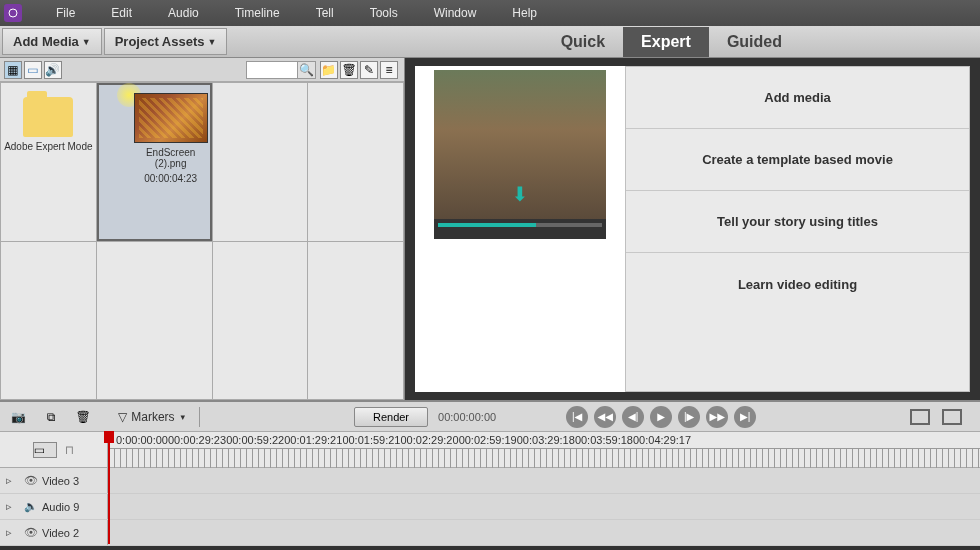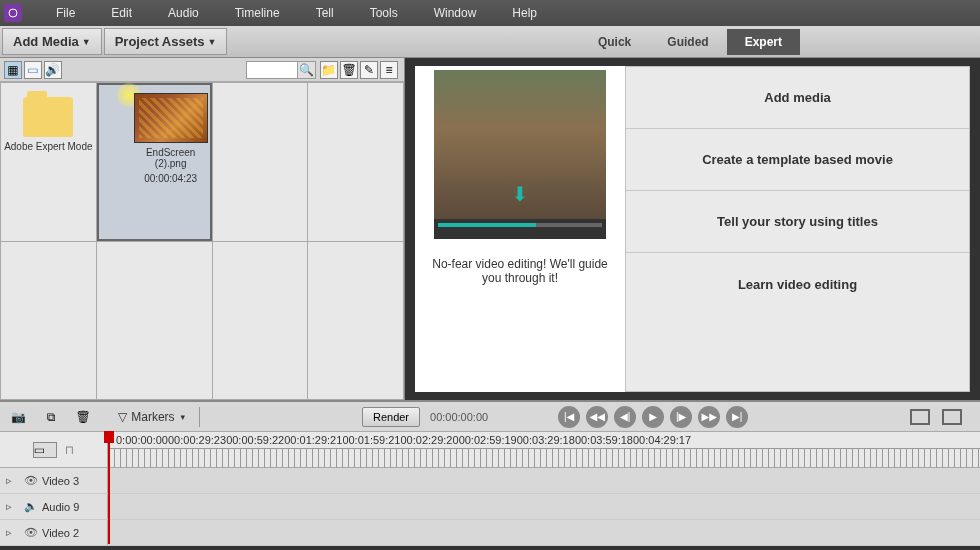--- a/index.html
+++ b/index.html
@@ -7,21 +7,21 @@
 
 .menubar { height: 26px; background: linear-gradient(#5a5a5a, #4a4a4a); display: flex; align-items: center; padding: 0 4px; gap: 16px; }
 .logo { width: 18px; height: 18px; background: #7a3aa3; border-radius: 3px; display: flex; align-items: center; justify-content: center; margin-right: 8px; }
 .logo svg { width: 12px; height: 12px; }
 .menubar-item { color: #e8e8e8; padding: 0 10px; cursor: pointer; font-size: 12px; }
 
 .toolbar { height: 32px; background: linear-gradient(#d8d8d8, #c0c0c0); display: flex; align-items: center; border-bottom: 1px solid #888; }
 .tool-btn { background: linear-gradient(#e8e8e8, #d0d0d0); border: 1px solid #999; padding: 5px 10px; margin-left: 2px; cursor: pointer; font-size: 13px; font-weight: 600; color: #333; display: flex; align-items: center; }
 .tool-btn .caret { margin-left: 3px; font-size: 9px; }
 .mode-tabs { margin-left: auto; display: flex; margin-right: 180px; }
-.mode-tab { padding: 6px 18px; cursor: pointer; font-weight: 700; color: #444; font-size: 12px; }
+.mode-tab { padding: 6px 18px; cursor: pointer; font-weight: 700; color: #444; font-size: 16px; }
 .mode-tab.active { background: #555; color: #fff; }
 
 .main-area { display: flex; height: 342px; }
 .assets-panel { width: 405px; background: #e8e8e8; display: flex; flex-direction: column; border-right: 1px solid #888; }
 .assets-toolbar { height: 24px; background: #d5d5d5; display: flex; align-items: center; padding: 0 4px; border-bottom: 1px solid #aaa; }
 .filter-icon { width: 18px; height: 18px; border: 1px solid #888; background: #f4f4f4; margin-right: 2px; display: flex; align-items: center; justify-content: center; cursor: pointer; }
 .search-box { margin-left: auto; display: flex; align-items: center; }
 .search-input { width: 52px; height: 18px; border: 1px solid #999; padding: 0 3px; font-size: 11px; background: #fff; }
 .search-icon { width: 18px; height: 18px; background: #e0e0e0; border: 1px solid #999; border-left: none; display: flex; align-items: center; justify-content: center; }
 .assets-grid { flex: 1; display: grid; grid-template-columns: repeat(4, 1fr); grid-template-rows: repeat(2, 1fr); gap: 1px; background: #aaa; padding: 1px; overflow: hidden; }
@@ -41,21 +41,21 @@
 .preview-scrub::before { content: ''; position: absolute; top: 4px; left: 4px; right: 4px; height: 4px; background: linear-gradient(90deg, #1fb8a8 0%, #1fb8a8 60%, #666 60%); }
 .preview-arrow { position: absolute; left: 50%; bottom: 14px; transform: translateX(-50%); color: #1fb8a8; font-size: 20px; }
 .preview-text { font-size: 12px; color: #333; text-align: center; padding: 18px 14px 0; }
 .actions-col { flex: 1; background: #eaeaea; border: 1px solid #c0c0c0; }
 .action-row { height: 62px; display: flex; align-items: center; justify-content: center; border-bottom: 1px solid #c8c8c8; font-weight: 700; font-size: 13px; color: #333; cursor: pointer; }
 
 .timeline-panel { background: #e8e8e8; }
 .tl-toolbar { height: 32px; background: #d8d8d8; display: flex; align-items: center; padding: 0 8px; border-top: 2px solid #888; border-bottom: 1px solid #aaa; }
 .tl-icon { width: 22px; height: 22px; display: flex; align-items: center; justify-content: center; margin-right: 10px; cursor: pointer; }
 .markers-area { display: flex; align-items: center; margin-left: 14px; font-size: 12px; color: #333; }
-.render-btn { margin-left: auto; background: linear-gradient(#f0f0f0, #d0d0d0); border: 1px solid #888; padding: 3px 10px; font-size: 11px; cursor: pointer; border-radius: 2px; text-align: center; }
+.render-btn { margin-left: auto; background: linear-gradient(#f0f0f0, #d0d0d0); border: 1px solid #888; padding: 3px 18px; font-size: 11px; cursor: pointer; border-radius: 2px; text-align: center; }
 .timecode-disp { margin-left: 10px; font-size: 11px; color: #555; }
 .transport { margin-left: 70px; display: flex; gap: 6px; }
 .transport-btn { width: 22px; height: 22px; border-radius: 50%; background: #888; display: flex; align-items: center; justify-content: center; cursor: pointer; color: #fff; font-size: 10px; }
 .fs-btns { margin-left: auto; display: flex; gap: 12px; margin-right: 10px;}
 .fs-btn { width: 20px; height: 16px; border: 2px solid #666; cursor: pointer; }
 
 .tl-ruler-row { display: flex; height: 36px; background: #e8e8e8; border-bottom: 1px solid #aaa; }
 .tl-tools { width: 108px; display: flex; align-items: center; justify-content: center; gap: 8px; border-right: 1px solid #aaa; }
 .tl-ruler { flex: 1; position: relative; }
 .ruler-top { height: 16px; display: flex; justify-content: flex-start; padding: 2px 8px; font-size: 11px; color: #333; }
@@ -91,22 +91,22 @@
   <div class="tool-btn">
     <span>Add Media</span>
     <span class="caret">▼</span>
   </div>
   <div class="tool-btn">
     <span>Project Assets</span>
     <span class="caret">▼</span>
   </div>
   <div class="mode-tabs">
     <div class="mode-tab">Quick</div>
+    <div class="mode-tab active">Expert</div>
     <div class="mode-tab">Guided</div>
-    <div class="mode-tab active">Expert</div>
   </div>
 </div>
 
 <div class="main-area">
 
   <div class="assets-panel">
     <div class="assets-toolbar">
       <div class="filter-icon" style="background:#b8d4e8;">▦</div>
       <div class="filter-icon" style="color:#3a7ab8;">▭</div>
       <div class="filter-icon" style="color:#3a7ab8;">🔊</div>
@@ -138,21 +138,20 @@
       <div class="asset-cell"></div>
     </div>
   </div>
 
   <div class="guided-area">
     <div class="preview-col">
       <div class="preview-img">
         <div class="preview-arrow">⬇</div>
       </div>
       <div class="preview-scrub"></div>
-      <div class="preview-text">No-fear video editing! We'll guide you through it!</div>
     </div>
     <div class="actions-col">
       <div class="action-row">Add media</div>
       <div class="action-row">Create a template based movie</div>
       <div class="action-row">Tell your story using titles</div>
       <div class="action-row" style="border-bottom:none;">Learn video editing</div>
     </div>
   </div>
 </div>
 

